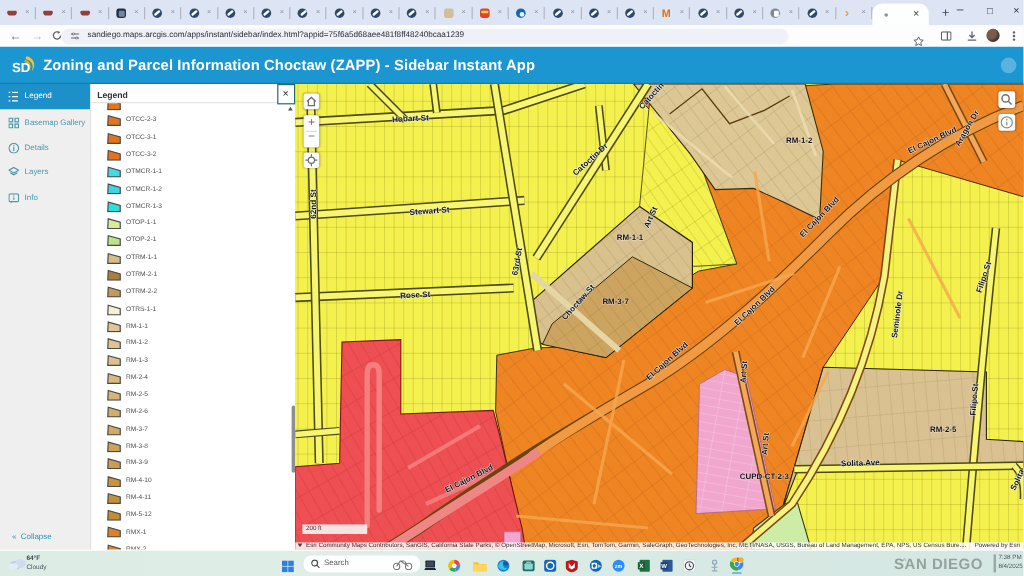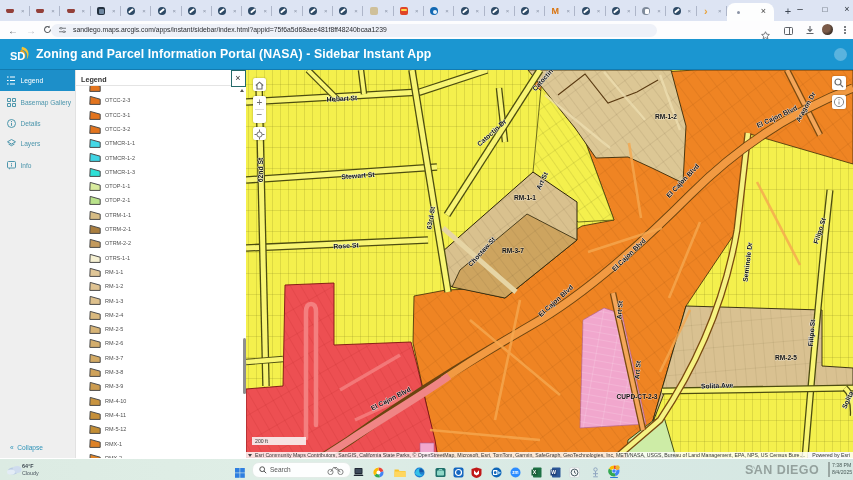--- a/index.html
+++ b/index.html
@@ -248,21 +248,21 @@
       <div style="width:1.6px;height:1.6px;border-radius:50%;background:#5f6368;margin-bottom:1.6px;"></div>
       <div style="width:1.6px;height:1.6px;border-radius:50%;background:#5f6368;"></div>
     </div>
 
   <div id="apphdr" class="abs">
     <svg id="sdlogo" viewBox="0 0 24 18">
       <path d="M13 0.8 C19.5 1.8 21.5 9 17.5 13.5 C19.6 8.8 17.5 4.2 12.4 3.4 Z" fill="#f6c431"></path>
       <path d="M12 3.8 C16.8 4.8 18 10.5 14.6 13.8 C16 9.6 14.6 6.6 11 5.6 Z" fill="#e8a21f"></path>
       <text x="1" y="14" font-size="11" font-weight="bold" fill="#fff" font-family="Liberation Sans,sans-serif">SD</text>
     </svg>
-    <span class="ttl">Zoning and Parcel Information Portal (NASA) - Sidebar Instant App</span>
+    <span class="ttl">Zoning and Parcel Information Choctaw (ZAPP) - Sidebar Instant App</span>
     <span id="share"></span>
   </div>
 
   <div id="sidebar" class="abs"></div>
   <div id="navactive" class="abs navitem">
       <svg width="8" height="9" viewBox="0 0 8 9">
         <path d="M0 1h1.6M0 4.5h1.6M0 8h1.6M3 1h5M3 4.5h5M3 8h5" stroke="#fff" stroke-width="1.1"></path>
       </svg>
       <span class="lbl" style="color:#fff;">Legend</span>
     </div>

